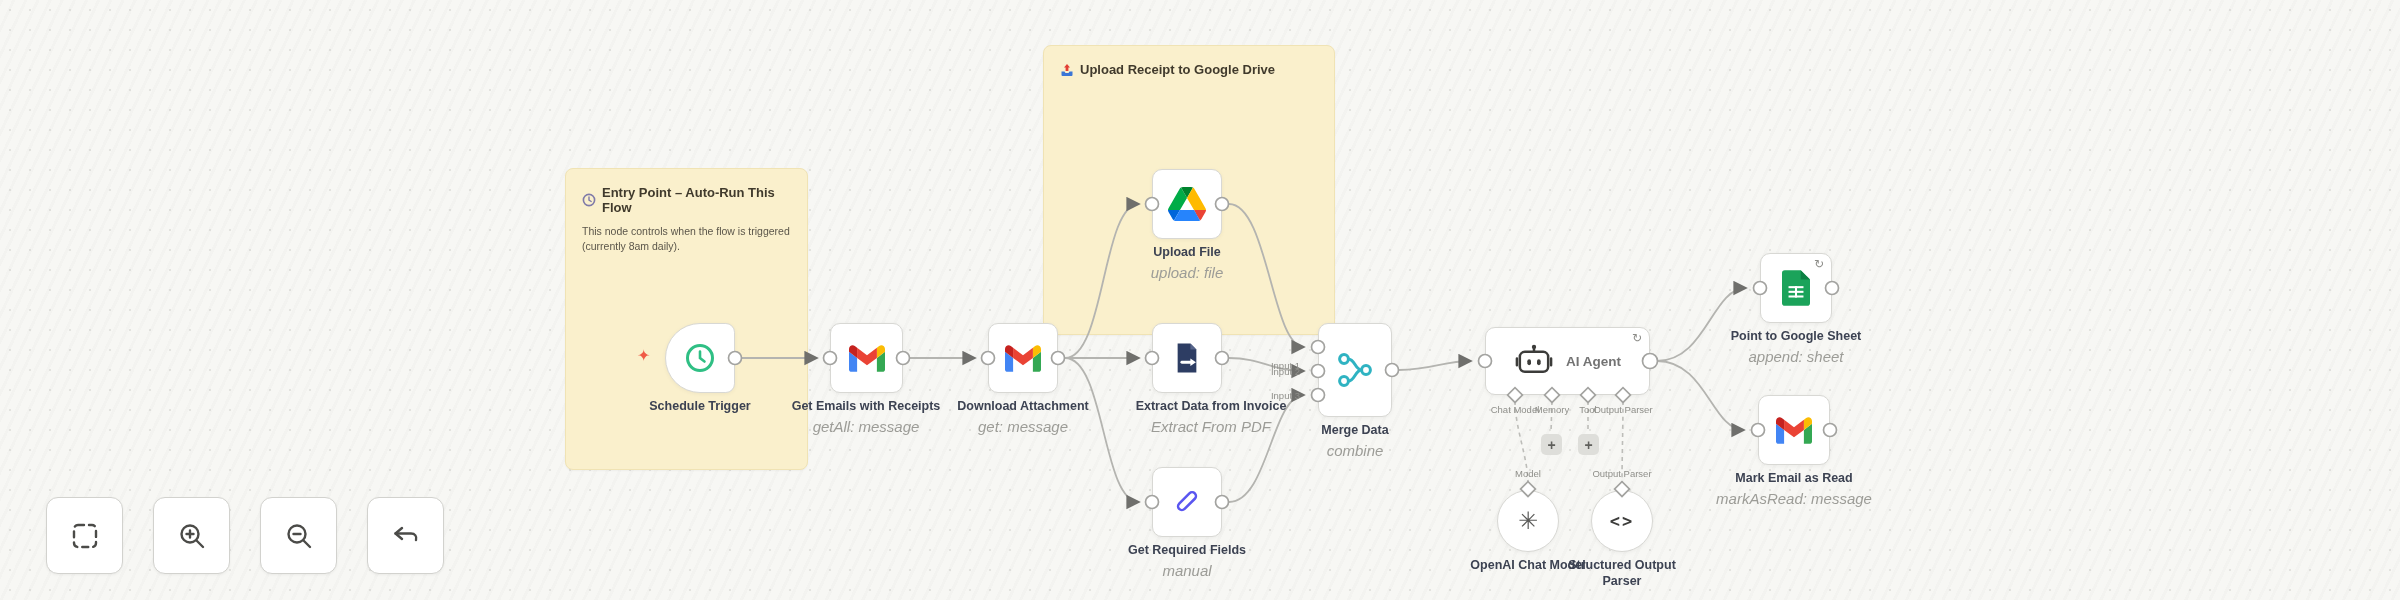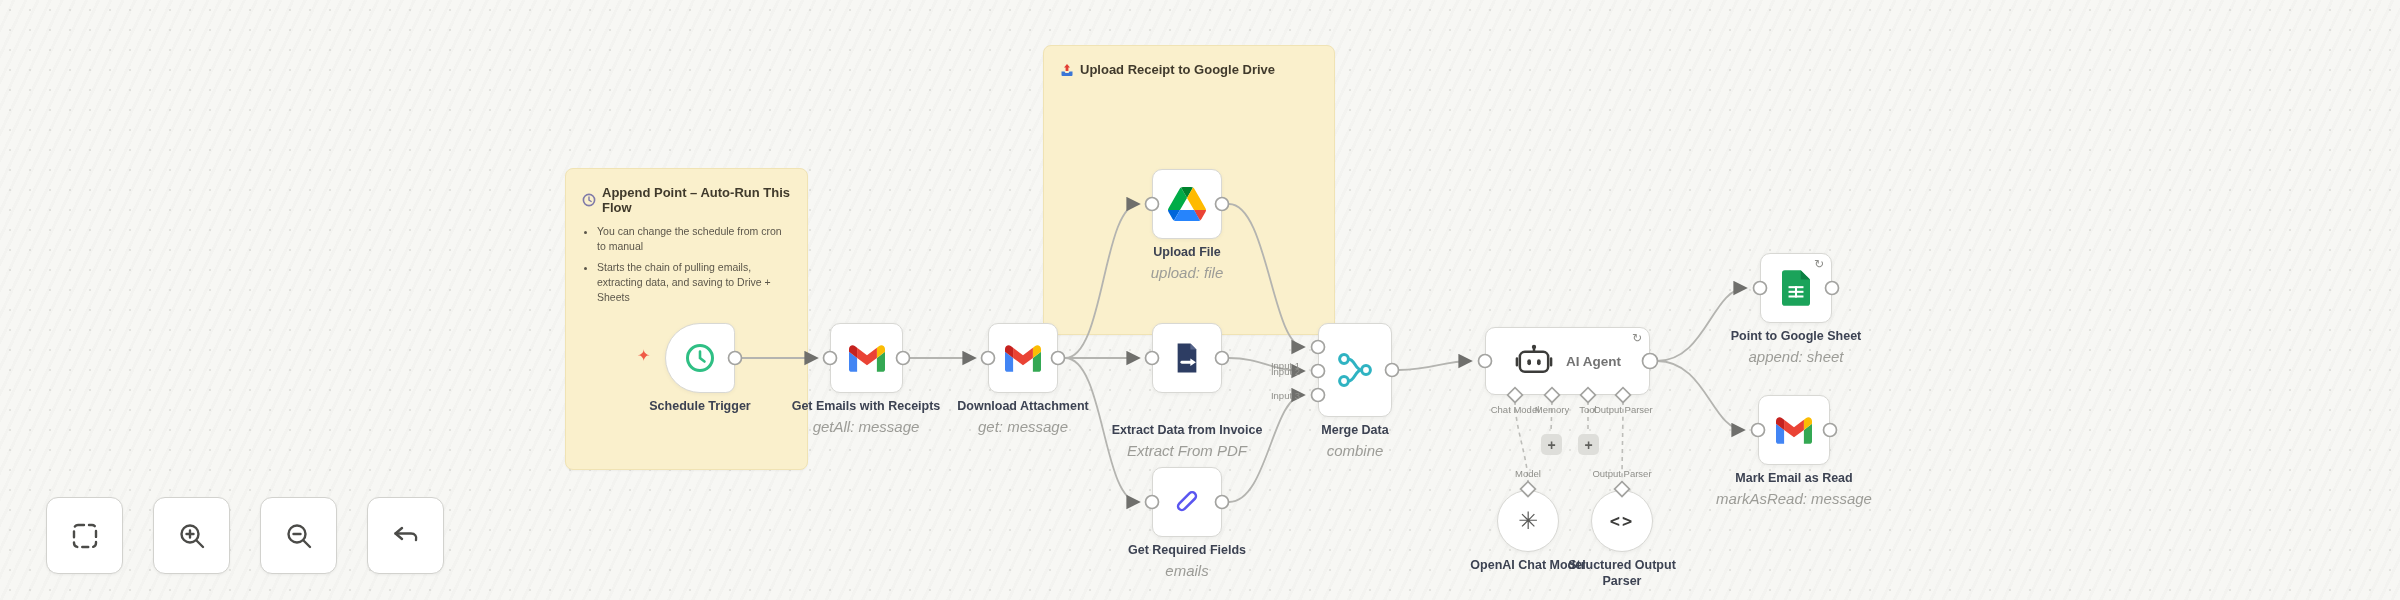--- a/index.html
+++ b/index.html
@@ -61,26 +61,23 @@
 <body>
 
 <div class="sticky" style="left:565px;top:168px;width:243px;height:302px;">
   <h3>
     <span class="ticon">
       <svg width="14" height="14" viewBox="0 0 14 14">
           <circle cx="7" cy="7" r="5.6" fill="none" stroke="#7f7aa8" stroke-width="1.6"></circle>
           <path d="M7 4v3.2l2.2 1.3" fill="none" stroke="#7f7aa8" stroke-width="1.4" stroke-linecap="round"></path>
         </svg>
     </span>
-    <span>Append Point – Auto-Run This Flow</span>
+    <span>Entry Point – Auto-Run This Flow</span>
   </h3>
-  <ul>
-    <li>You can change the schedule from cron to manual</li>
-    <li>Starts the chain of pulling emails, extracting data, and saving to Drive + Sheets</li>
-  </ul>
+  <p>This node controls when the flow is triggered (currently 8am daily).</p>
 </div>
 
 <div class="sticky" style="left:1043px;top:45px;width:292px;height:290px;">
   <h3>
     <span class="ticon">
       <svg width="14" height="14" viewBox="0 0 14 14">
           <path d="M7 1l3 3.4H8.4V8H5.6V4.4H4z" fill="#e23f33"></path>
           <path d="M1.5 8.5h3l1 1.6h3l1-1.6h3V12a1 1 0 0 1-1 1h-9a1 1 0 0 1-1-1z" fill="#3b76d6"></path>
         </svg>
     </span>
@@ -181,35 +178,35 @@
 <div class="node" style="left:1152px;top:323px;width:70px;height:70px;">
   <span>
     <svg width="34" height="34" viewBox="0 0 40 40">
         <path d="M9 3h15l7 7v27H9z" fill="#2d3d63"></path>
         <path d="M24 3v7h7z" fill="#56648a"></path>
         <path d="M14 25h12" stroke="#fff" stroke-width="3.4" stroke-linecap="round"></path>
         <path d="M24 20.5 30.5 25 24 29.5z" fill="#fff"></path>
       </svg>
   </span>
 </div>
-<div class="labelblock" style="left:1077px;top:399px;margin-top:24px;">
+<div class="labelblock" style="left:1101px;top:399px;">
   <div class="nlabel">Extract Data from Invoice</div>
   <div class="nsub">Extract From PDF</div>
 </div>
 
 <div class="node" style="left:1152px;top:467px;width:70px;height:70px;">
   <span>
     <svg width="34" height="34" viewBox="0 0 40 40">
         <rect x="15.5" y="6" width="9" height="26" rx="4.5" fill="none" stroke="#5a56f0" stroke-width="3" transform="rotate(45 20 19)"></rect>
       </svg>
   </span>
 </div>
 <div class="labelblock" style="left:1077px;top:543px;">
   <div class="nlabel">Get Required Fields</div>
-  <div class="nsub">emails</div>
+  <div class="nsub">manual</div>
 </div>
 
 <div class="node" style="left:1318px;top:323px;width:74px;height:94px;">
   <span>
     <svg width="38" height="38" viewBox="0 0 38 38">
         <g fill="none" stroke="#2fb3c2" stroke-width="3">
           <circle cx="8" cy="8" r="4.4"></circle>
           <circle cx="8" cy="30" r="4.4"></circle>
           <circle cx="30" cy="19" r="4.4"></circle>
           <path d="M12.2 8 C19 8 19 19 25.6 19 M12.2 30 C19 30 19 19 25.6 19"></path>

